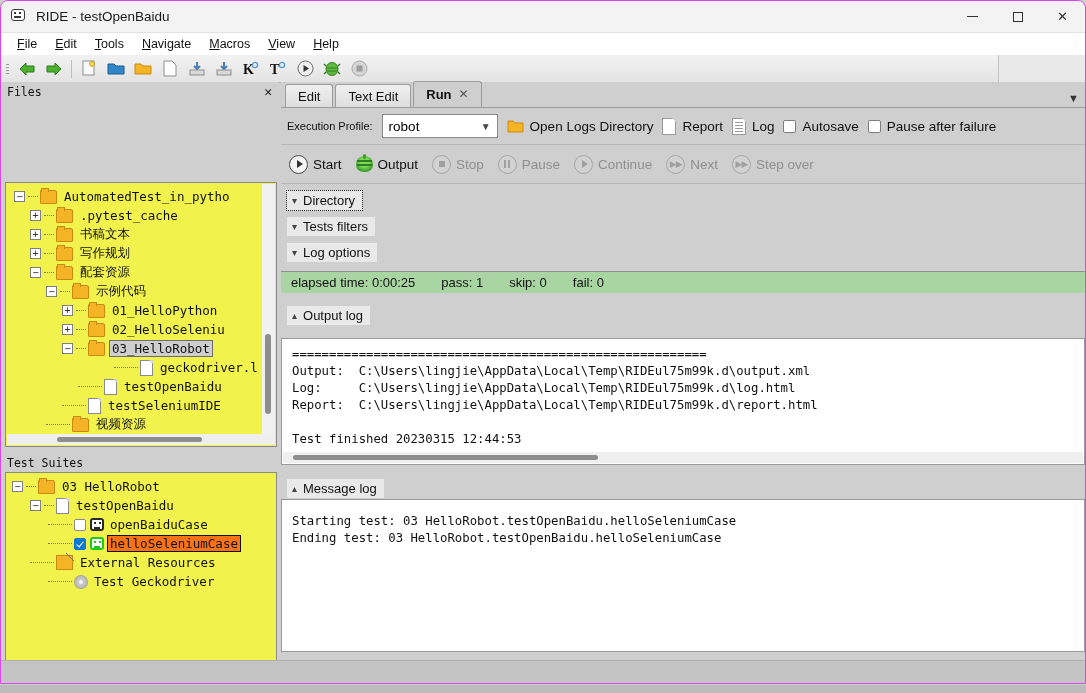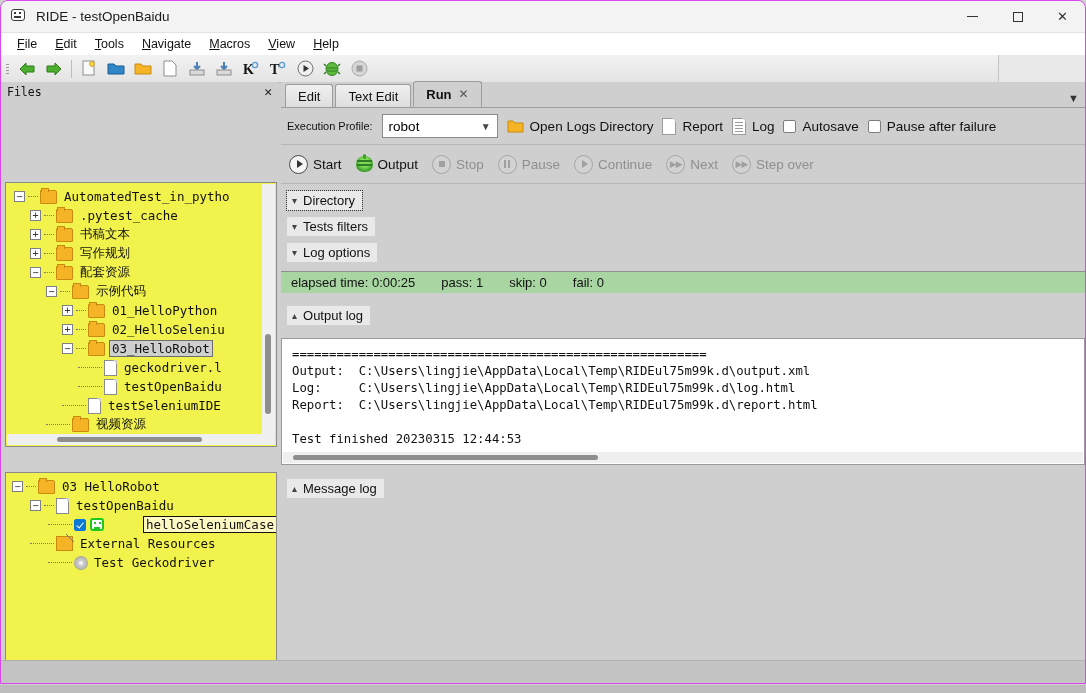--- a/index.html
+++ b/index.html
@@ -50,21 +50,21 @@
   .treebox{background:#f2f24c;border:1px solid #8a8a8a;position:relative;overflow:hidden;}
   .files-tree{position:absolute;left:4px;top:100px;width:270px;height:263px;}
   .suites-panelhead{position:absolute;left:0;top:371px;width:278px;}
   .suites-tree{position:absolute;left:4px;top:390px;width:270px;height:277px;}
 
   .tree-inner{position:absolute;inset:0;padding:4px 0 0 0;overflow:hidden;}
   .row{height:19px;display:flex;align-items:center;white-space:nowrap;
       font-family:"DejaVu Sans Mono",monospace;font-size:12.5px;color:#111;}
   .row .lbl{padding:0 2px;}
   .row .lbl.sel{background:#cfcfcf;outline:1px solid #6d6d6d;}
-  .row .lbl.sel2{background:#fef9c3;outline:1.5px solid #111;margin-left:36px;}
+  .row .lbl.sel2{background:#f97316;outline:1.5px solid #111;}
   .pm{width:11px;height:11px;border:1px solid #808080;background:#fff;box-sizing:border-box;
       display:inline-flex;align-items:center;justify-content:center;font-size:10px;line-height:9px;
       font-family:"DejaVu Sans Mono",monospace;color:#333;margin-right:3px;flex:none;}
   .dotline{width:10px;border-top:1px dotted #7a7a7a;margin-right:2px;flex:none;}
   .folder{width:15px;height:12px;margin-right:5px;flex:none;position:relative;
      background:#f4b425;border:1px solid #c98a10;border-radius:1px 2px 1px 1px;}
   .folder:before{content:"";position:absolute;left:0;top:-3px;width:6px;height:3px;background:#f4b425;border:1px solid #c98a10;border-bottom:none;border-radius:1px 1px 0 0;}
   .doc{width:11px;height:14px;margin-right:5px;flex:none;background:#fff;border:1px solid #8a8a8a;position:relative;}
   .doc:after{content:"";position:absolute;right:-1px;top:-1px;border-left:4px solid transparent;border-top:4px solid #cfcfcf;}
   .cb{width:12px;height:12px;border:1px solid #8b8b8b;background:#fff;box-sizing:border-box;margin-right:4px;flex:none;border-radius:2px;}
@@ -325,21 +325,21 @@
                 <span class="dotline"></span>
                 <span class="folder"></span>
                 <span class="lbl">02_HelloSeleniu</span>
               </div>
               <div class="row" style="padding-left: 56px;">
                 <span class="pm">−</span>
                 <span class="dotline"></span>
                 <span class="folder"></span>
                 <span class="lbl sel">03_HelloRobot</span>
               </div>
-              <div class="row" style="padding-left: 72px;">
+              <div class="row" style="padding-left: 108px;">
                 <span class="dotline" style="width: 24px;"></span>
                 <span class="doc"></span>
                 <span class="lbl">geckodriver.l</span>
               </div>
               <div class="row" style="padding-left: 72px;">
                 <span class="dotline" style="width: 24px;"></span>
                 <span class="doc"></span>
                 <span class="lbl">testOpenBaidu</span>
               </div>
               <div class="row" style="padding-left: 56px;">
@@ -354,33 +354,42 @@
               </div>
             </div>
        <div class="vscroll">
               <i></i>
             </div>
        <div class="hscroll">
               <i></i>
             </div>
      </div>
 
+     <div class="panel-head suites-panelhead">
+       <span>Test Suites</span>
+     </div>
      <div class="treebox suites-tree">
        <div class="tree-inner" id="suites-tree-rows">
               <div class="row" style="padding-left: 6px;">
                 <span class="pm">−</span>
                 <span class="dotline"></span>
                 <span class="folder"></span>
                 <span class="lbl">03 HelloRobot</span>
               </div>
               <div class="row" style="padding-left: 24px;">
                 <span class="pm">−</span>
                 <span class="dotline"></span>
                 <span class="doc"></span>
                 <span class="lbl">testOpenBaidu</span>
+              </div>
+              <div class="row" style="padding-left: 42px;">
+                <span class="dotline" style="width: 24px;"></span>
+                <span class="cb"></span>
+                <span class="rface"></span>
+                <span class="lbl">openBaiduCase</span>
               </div>
               <div class="row" style="padding-left: 42px;">
                 <span class="dotline" style="width: 24px;"></span>
                 <span class="cb on"></span>
                 <span class="rface green"></span>
                 <span class="lbl sel2">helloSeleniumCase</span>
               </div>
               <div class="row" style="padding-left: 24px;">
                 <span class="dotline" style="width: 24px;"></span>
                 <span class="res"></span>
@@ -522,20 +531,24 @@
        <div class="hscroll">
               <i style="left:10px;width:305px;"></i>
             </div>
      </div>
 
      <div class="sectrow" style="position:absolute;top:390px;left:0;"><div class="sect">
        <span class="chev">▴</span>
        <span>Message log</span>
             </div></div>
 
+     <div class="logpane msg-pane">
+       <div class="logtext" style="padding-top:13px;">Starting test: 03 HelloRobot.testOpenBaidu.helloSeleniumCase
+Ending test: 03 HelloRobot.testOpenBaidu.helloSeleniumCase</div>
+     </div>
    </div>
 
   </div>
 
   <div class="statusbot"></div>
  </div>
  <div class="bot-strip"></div>
 </div>
 
 </body></html>

